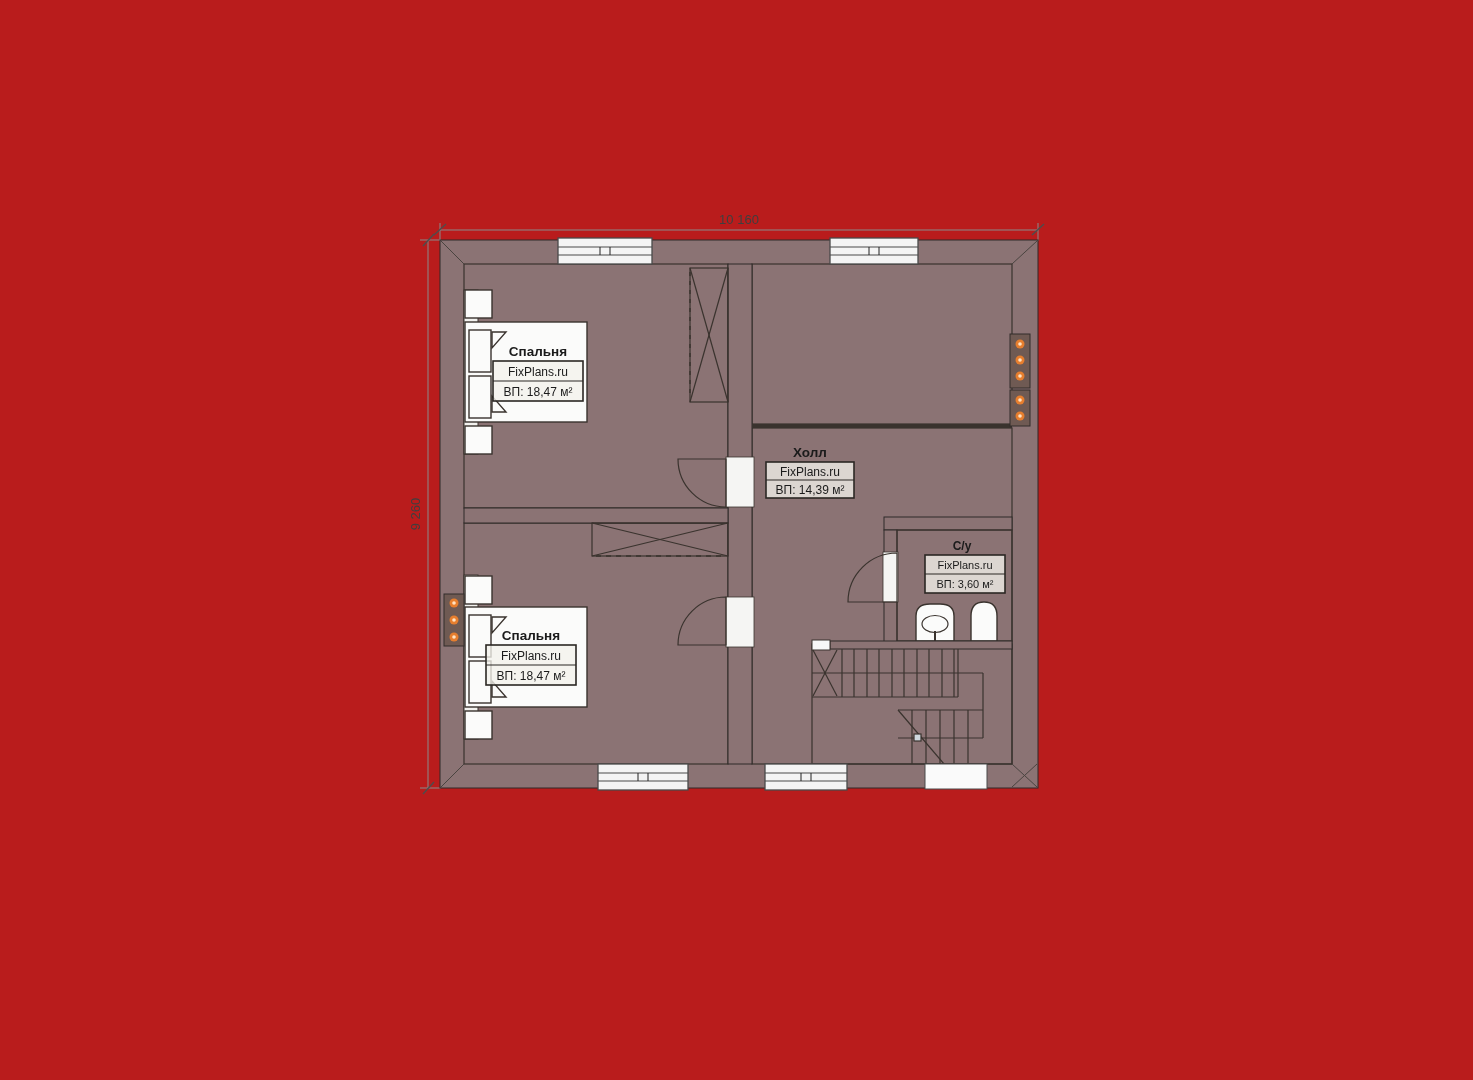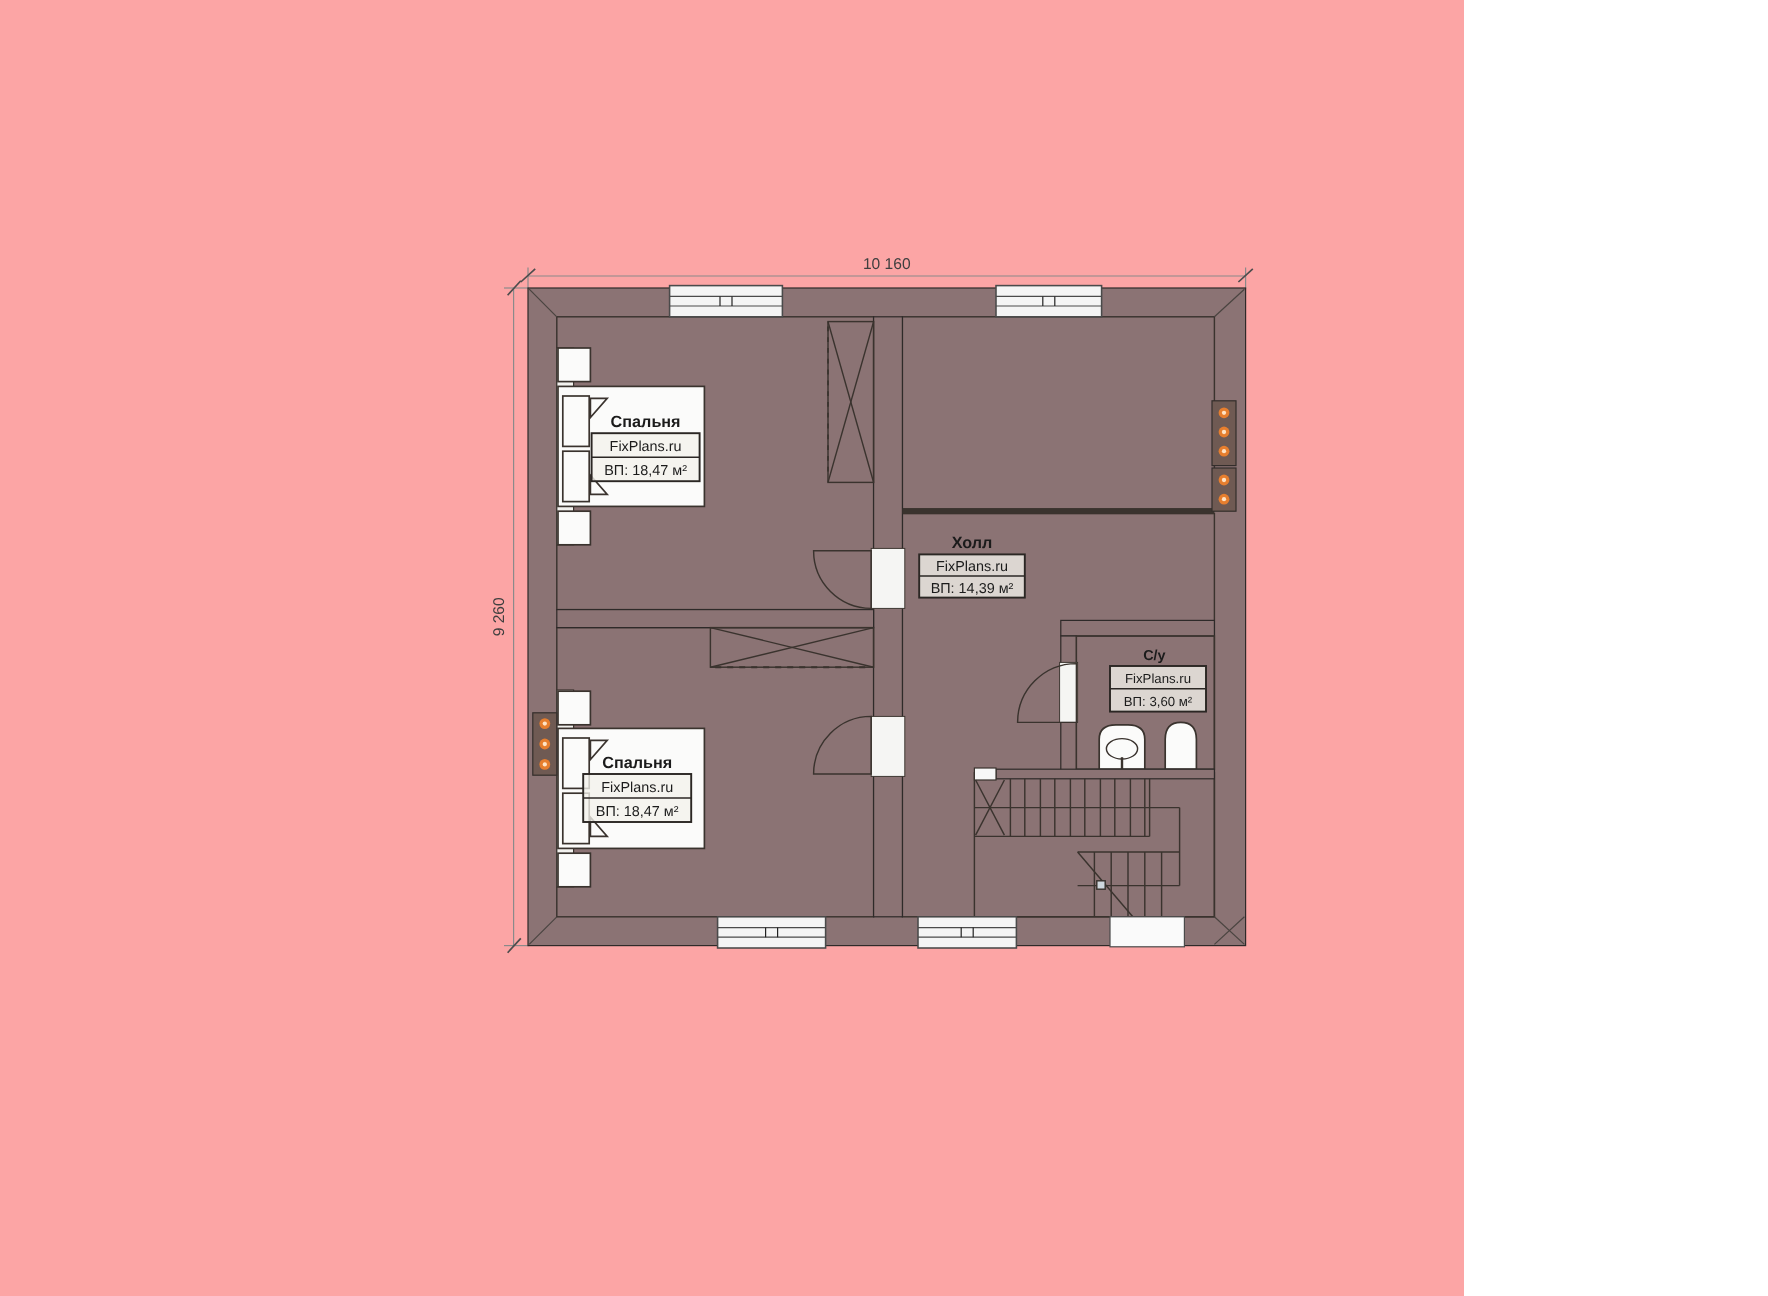--- a/index.html
+++ b/index.html
@@ -1,16 +1,16 @@
 <!DOCTYPE html>
 <html><head>
 <meta charset="utf-8">
 <style>
   html,body{margin:0;padding:0;background:#ffffff;}
-  .page{position:relative;width:1220px;height:1080px;background:#fca5a5;overflow:hidden;
+  .page{position:relative;width:1473px;height:1080px;background:#b91c1c;overflow:hidden;
         font-family:"Liberation Sans", sans-serif;}
   svg{position:absolute;left:0;top:0;}
   text{font-family:"Liberation Sans", sans-serif;fill:#1b1b1b;}
   .room-title{font-size:13.5px;font-weight:bold;}
   .room-row{font-size:12px;}
   .room-row-small{font-size:11px;}
   .dim-text{font-size:13px;fill:#3f3f3f;}
   .wall{fill:#8b7374;stroke:#2e2a29;stroke-width:1;}
   .thinline{stroke:#3a332e;stroke-width:1.2;fill:none;}
   .fixture{fill:#fbfbfa;stroke:#3a332e;stroke-width:1.4;}

